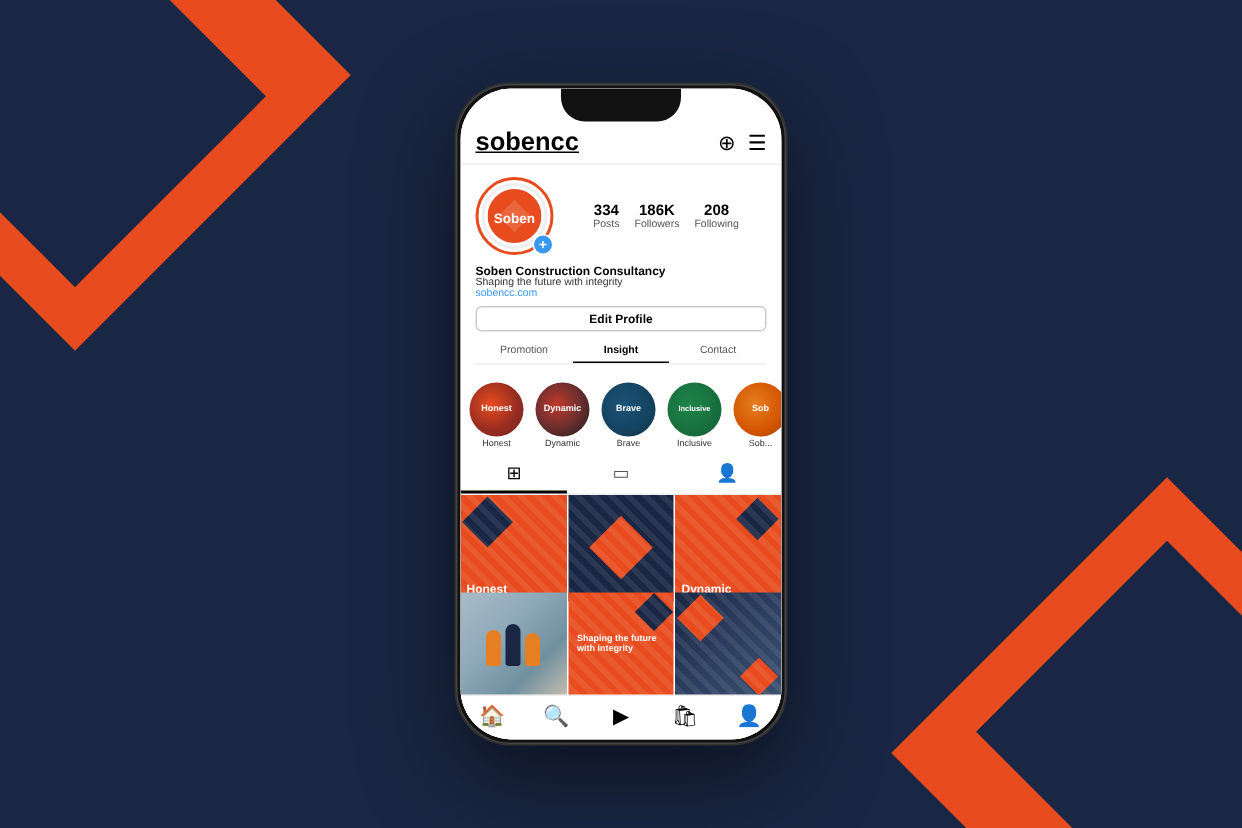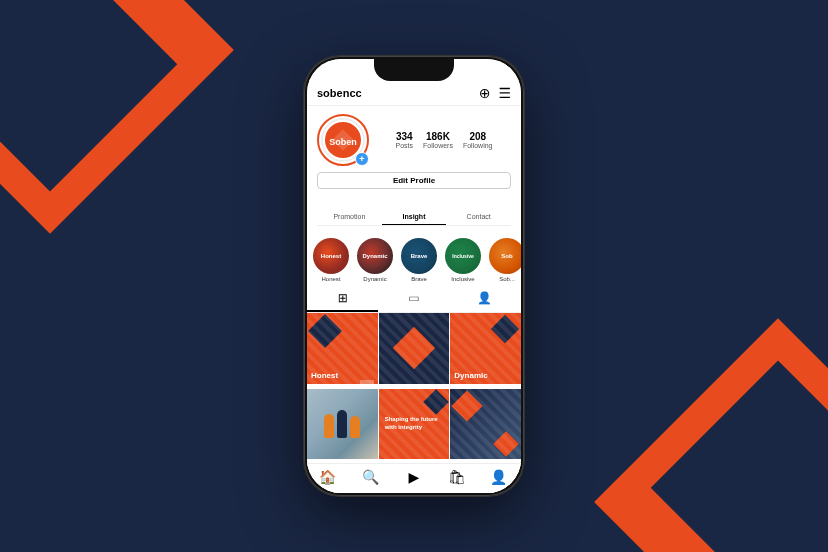--- a/index.html
+++ b/index.html
@@ -120,23 +120,24 @@
     
     .ig-header {
       padding: 26px 10px 4px;
       display: flex;
       justify-content: space-between;
       align-items: center;
       border-bottom: 1px solid #eee;
     }
 
     .ig-username {
-      font-size: 11px;
+      font-size: 17px;
       font-weight: 700;
       color: #000;
+      text-decoration: underline;
     }
 
     .ig-header-icons {
       display: flex;
       gap: 8px;
     }
 
     .ig-icon {
       font-size: 14px;
       color: #000;
@@ -251,21 +252,21 @@
     .ig-edit-btn {
       width: 100%;
       border: 1px solid #ccc;
       border-radius: 4px;
       padding: 3px 0;
       text-align: center;
       font-size: 8px;
       font-weight: 600;
       color: #000;
       background: #fff;
-      margin-bottom: 20px;
+      margin-bottom: 5px;
     }
 
     
     .ig-tabs {
       display: flex;
       border-bottom: 1px solid #eee;
       margin-bottom: 4px;
     }
 
     .ig-tab {
@@ -491,20 +492,25 @@
                 <span class="ig-stat-number">186K</span>
                 <span class="ig-stat-label">Followers</span>
               </div>
               <div class="ig-stat">
                 <span class="ig-stat-number">208</span>
                 <span class="ig-stat-label">Following</span>
               </div>
             </div>
           </div>
 
+          <div class="ig-bio">
+            <div class="ig-bio-name">Soben Construction Consultancy</div>
+            <div class="ig-bio-text">Shaping the future with integrity</div>
+            <div class="ig-bio-link">sobencc.com</div>
+          </div>
 
           <div class="ig-edit-btn">Edit Profile</div>
 
           <div class="ig-tabs">
             <div class="ig-tab">Promotion</div>
             <div class="ig-tab active">Insight</div>
             <div class="ig-tab">Contact</div>
           </div>
         </div>
 

